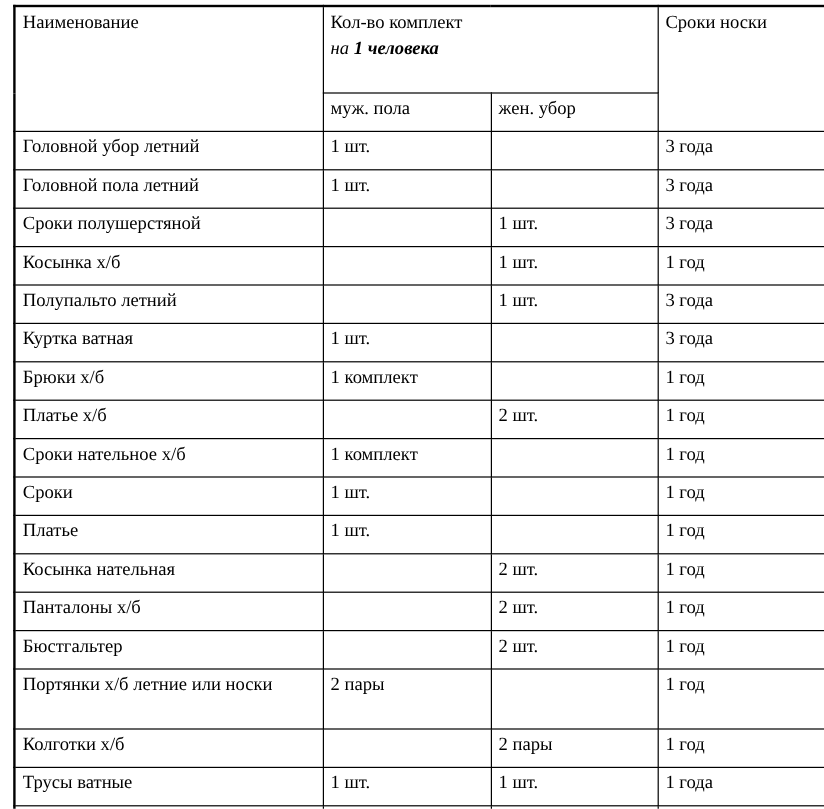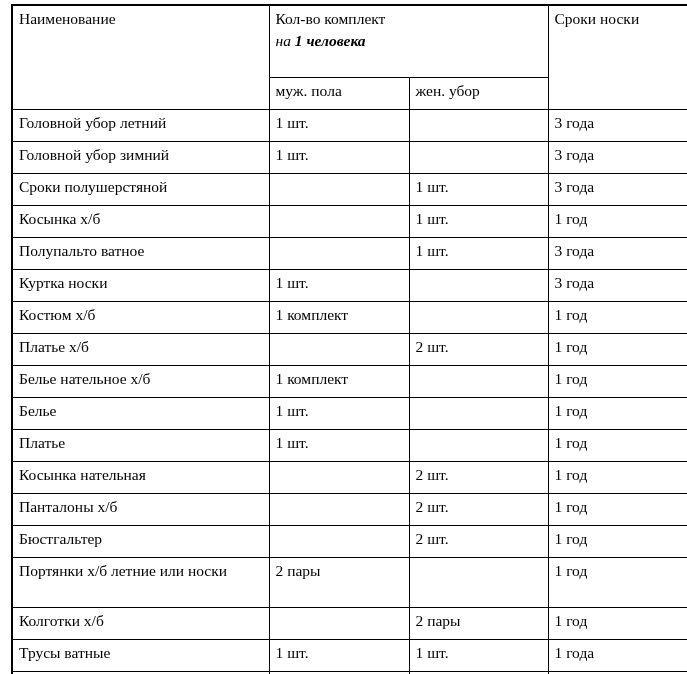--- a/index.html
+++ b/index.html
@@ -91,69 +91,69 @@
       </tr>
     </thead>
     <tbody id="tbody">
         <tr>
           <td class="nm">Головной убор летний</td>
           <td>1 шт.</td>
           <td></td>
           <td>3 года</td>
         </tr>
         <tr>
-          <td class="nm">Головной убор зимний</td>
+          <td class="nm">Головной пола летний</td>
           <td>1 шт.</td>
           <td></td>
           <td>3 года</td>
         </tr>
         <tr>
           <td class="nm">Сроки полушерстяной</td>
           <td></td>
           <td>1 шт.</td>
           <td>3 года</td>
         </tr>
         <tr>
           <td class="nm">Косынка х/б</td>
           <td></td>
           <td>1 шт.</td>
           <td>1 год</td>
         </tr>
         <tr>
-          <td class="nm">Полупальто ватное</td>
-          <td></td>
-          <td>1 шт.</td>
-          <td>3 года</td>
-        </tr>
-        <tr>
-          <td class="nm">Куртка носки</td>
-          <td>1 шт.</td>
-          <td></td>
-          <td>3 года</td>
-        </tr>
-        <tr>
-          <td class="nm">Костюм х/б</td>
+          <td class="nm">Полупальто летний</td>
+          <td></td>
+          <td>1 шт.</td>
+          <td>3 года</td>
+        </tr>
+        <tr>
+          <td class="nm">Куртка ватная</td>
+          <td>1 шт.</td>
+          <td></td>
+          <td>3 года</td>
+        </tr>
+        <tr>
+          <td class="nm">Брюки х/б</td>
           <td>1 комплект</td>
           <td></td>
           <td>1 год</td>
         </tr>
         <tr>
           <td class="nm">Платье х/б</td>
           <td></td>
           <td>2 шт.</td>
           <td>1 год</td>
         </tr>
         <tr>
-          <td class="nm">Белье нательное х/б</td>
+          <td class="nm">Сроки нательное х/б</td>
           <td>1 комплект</td>
           <td></td>
           <td>1 год</td>
         </tr>
         <tr>
-          <td class="nm">Белье</td>
+          <td class="nm">Сроки</td>
           <td>1 шт.</td>
           <td></td>
           <td>1 год</td>
         </tr>
         <tr>
           <td class="nm">Платье</td>
           <td>1 шт.</td>
           <td></td>
           <td>1 год</td>
         </tr>

